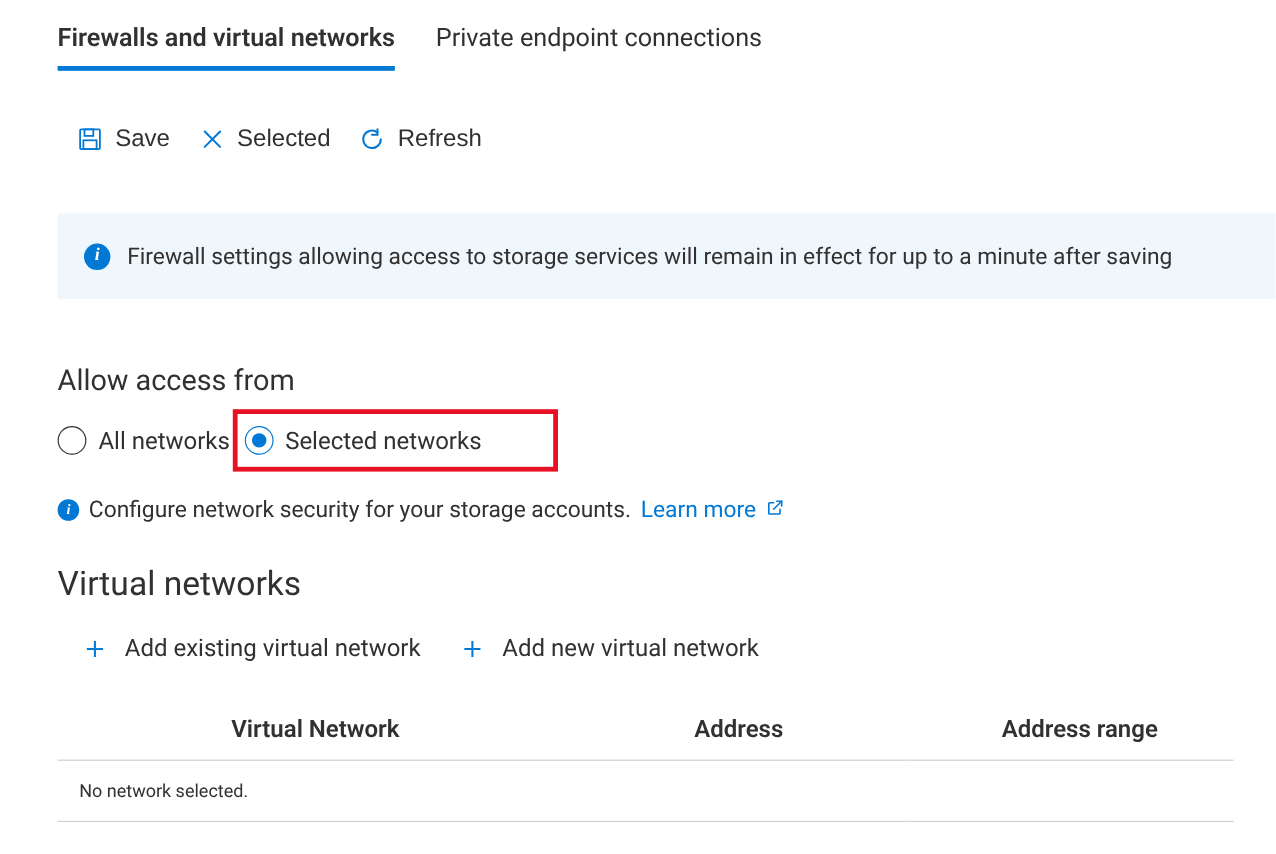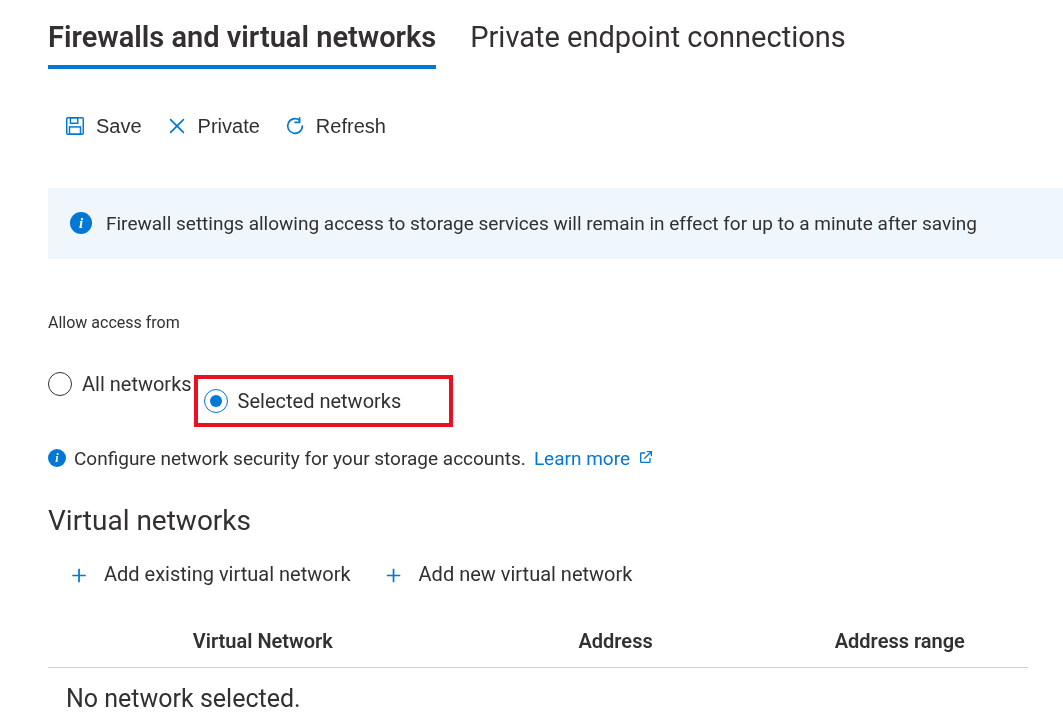--- a/index.html
+++ b/index.html
@@ -16,21 +16,21 @@
   .page {
     padding: 20px 0 40px 48px;
   }
   
   .tabs {
     display: flex;
     gap: 34px;
     border-bottom: none;
   }
   .tab {
-    font-size: 29px;
+    font-size: 21px;
     padding: 0 0 10px 0;
     cursor: pointer;
     color: #323130;
     border-bottom: 4px solid transparent;
     line-height: 1.2;
   }
   .tab.active {
     font-weight: 600;
     border-bottom: 4px solid #0078d4;
   }
@@ -77,21 +77,21 @@
     justify-content: center;
     font-family: Georgia, serif;
     font-style: italic;
     font-weight: 700;
     font-size: 15px;
     flex-shrink: 0;
   }
   
   .section-label {
     margin-top: 54px;
-    font-size: 16px;
+    font-size: 24px;
     color: #323130;
   }
   .radio-row {
     display: flex;
     align-items: center;
     gap: 2px;
     margin-top: 10px;
   }
   .radio {
     display: inline-flex;
@@ -114,24 +114,23 @@
     border-color: #0078d4;
   }
   .radio-inner {
     width: 12px;
     height: 12px;
     border-radius: 50%;
     background: #0078d4;
   }
   .highlight-box {
     border: 4px solid #e81123;
-    padding: 10px 48px 10px 6px;
-    display: inline-flex;
-    align-items: center;
-    margin-top: 33px;
+    padding: 10px 60px 10px 6px;
+    display: inline-flex;
+    align-items: center;
   }
   
   .note-row {
     display: flex;
     align-items: center;
     gap: 8px;
     margin-top: 20px;
     font-size: 19px;
   }
   .note-row .info-badge { width:18px; height:18px; font-size:12px; }
@@ -175,21 +174,21 @@
   }
   .vn-table thead th {
     text-align: center;
     font-weight: 600;
     font-size: 20px;
     padding: 12px 0 14px 18px;
     border-bottom: 1px solid #d2d0ce;
   }
   .vn-table tbody td {
     padding: 16px 0 16px 18px;
-    font-size: 25px;
+    font-size: 15px;
     border-bottom: 1px solid #d2d0ce;
     color: #323130;
   }
 </style>
 </head>
 <body>
 
 <div class="page">
 
   <div class="tabs">
@@ -208,21 +207,21 @@
       </span>
       <span>Save</span>
     </button>
     <button class="tool-btn">
       <span>
         <svg width="22" height="22" viewBox="0 0 24 24" fill="none" stroke="#0078d4" stroke-width="1.8" stroke-linecap="round">
           <line x1="5" y1="5" x2="19" y2="19"></line>
           <line x1="19" y1="5" x2="5" y2="19"></line>
         </svg>
       </span>
-      <span>Private</span>
+      <span>Selected</span>
     </button>
     <button class="tool-btn">
       <span>
         <svg width="22" height="22" viewBox="0 0 24 24" fill="none" stroke="#0078d4" stroke-width="1.8" stroke-linecap="round">
           <path d="M20 12a8 8 0 1 1-3-6.2"></path>
           <polyline points="17 3 17 8 12 8" fill="none"></polyline>
         </svg>
       </span>
       <span>Refresh</span>
     </button>

